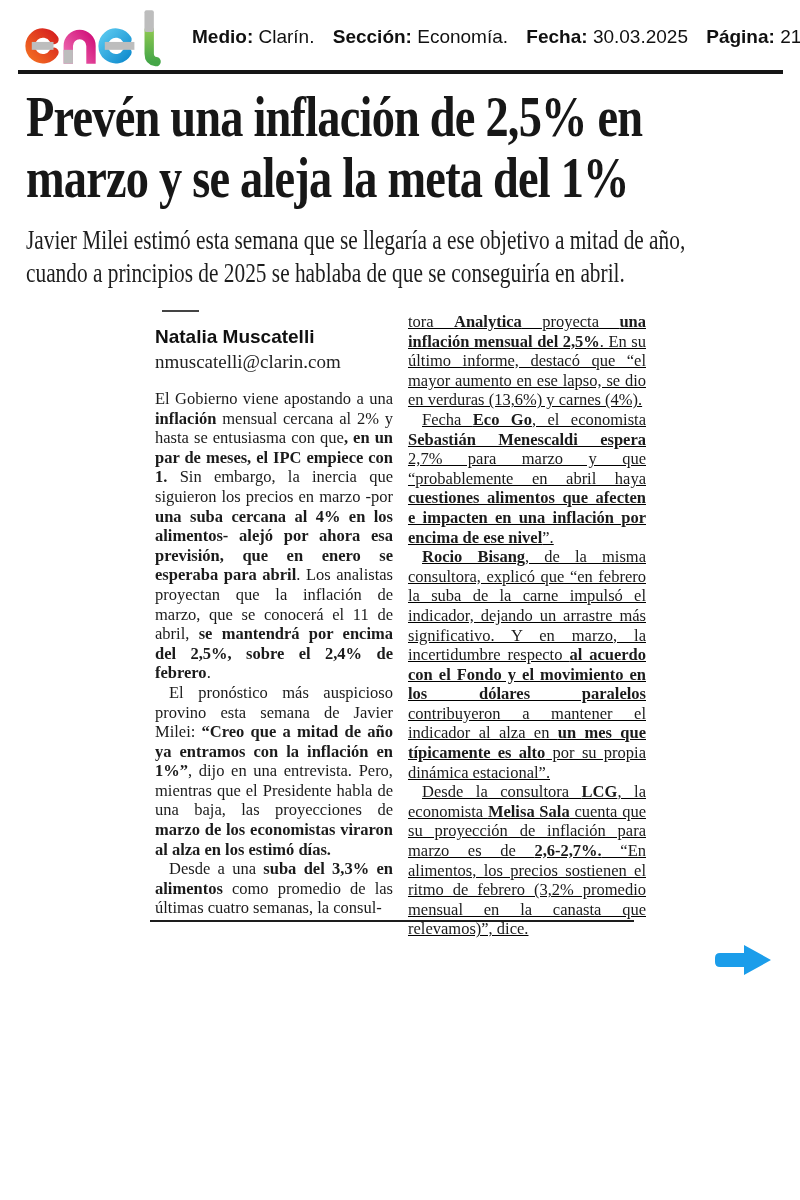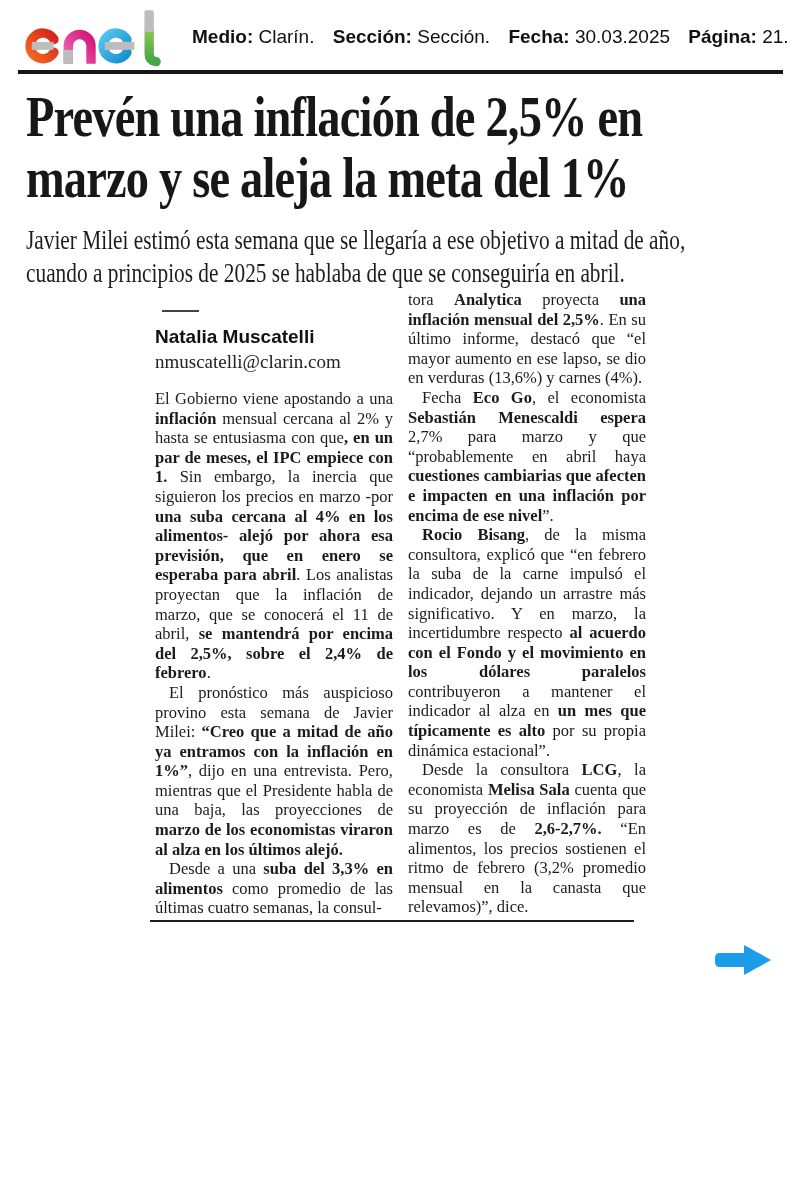--- a/index.html
+++ b/index.html
@@ -31,21 +31,21 @@
   .deck-line {
     position:absolute; left:26px; white-space:nowrap;
     font-size:27px; line-height:32px; color:#1d1d1d;
     transform:scaleX(0.79); transform-origin:left top;
   }
   .dk1 { top:224px; } .dk2 { top:257px; }
 
   
   .col { position:absolute; width:238px; }
   .col-left  { left:155px; top:302px; }
-  .col-right { left:408px; top:290px; }
+  .col-right { left:408px; top:312px;text-decoration:underline; }
 
   .byline-rule { width:37px; height:2px; background:#444; margin:8px 0 14px 7px; }
   .byline-name {
     font-family:"Liberation Sans","DejaVu Sans",sans-serif;
     font-weight:bold; font-size:19px; color:#111; margin:0 0 3px 0;
   }
   .byline-email { font-size:19px; color:#222; margin:0 0 16px 0; }
 
   .body-par {
     margin:0; font-size:16.5px; line-height:19.6px; color:#1b1b1b;
@@ -94,47 +94,47 @@
       <path d="M 112.5 46.5 A 13 13 0 1 1 112.5 33.5" fill="none" stroke="url(#gE2)" stroke-width="9.5" stroke-linecap="round"></path>
       <rect x="90" y="36" width="30" height="8" fill="#bdbdbd"></rect>
 
       <path d="M 135 24 L 135 48 Q 135 55 142 56" fill="none" stroke="url(#gL)" stroke-width="9.5" stroke-linecap="round"></path>
       <rect x="130.2" y="4" width="9.5" height="22" rx="2" fill="#bdbdbd"></rect>
     </svg>
   </div>
 
   <div class="meta">
     <span class="grp"><span class="lbl">Medio:</span> <span>Clarín.</span></span>
-    <span class="grp"><span class="lbl">Sección:</span> <span>Sección.</span></span>
+    <span class="grp"><span class="lbl">Sección:</span> <span>Economía.</span></span>
     <span class="grp"><span class="lbl">Fecha:</span> <span>30.03.2025</span></span>
     <span class="grp"><span class="lbl">Página:</span> <span>21.</span></span>
   </div>
 
   <div class="header-rule"></div>
 
   <div class="headline-line hl1">Prevén una inflación de 2,5% en</div>
   <div class="headline-line hl2">marzo y se aleja la meta del 1%</div>
   <div class="deck-line dk1">Javier Milei estimó esta semana que se llegaría a ese objetivo a mitad de año,</div>
   <div class="deck-line dk2">cuando a principios de 2025 se hablaba de que se conseguiría en abril.</div>
 
   <div class="col col-left">
     <div class="byline-rule"></div>
     <p class="byline-name">Natalia Muscatelli</p>
     <p class="byline-email">nmuscatelli@clarin.com</p>
     <div>
         <p class="body-par"><span>El Gobierno viene apostando a una </span><span class="b">inflación</span><span> mensual cercana al 2% y hasta se entusiasma con que</span><span class="b">, en un par de meses, el IPC empiece con 1.</span><span> Sin embargo, la inercia que siguieron los precios en marzo -por </span><span class="b">una suba cercana al 4% en los alimentos- alejó por ahora esa previsión, que en enero se esperaba para abril</span><span>. Los analistas proyectan que la inflación de marzo, que se conocerá el 11 de abril, </span><span class="b">se mantendrá por encima del 2,5%, sobre el 2,4% de febrero</span><span>.</span></p>
-        <p class="body-par indent"><span>El pronóstico más auspicioso provino esta semana de Javier Milei: </span><span class="b">“Creo que a mitad de año ya entramos con la inflación en 1%”</span><span>, dijo en una entrevista. Pero, mientras que el Presidente habla de una baja, las proyecciones de </span><span class="b">marzo de los economistas viraron al alza en los últimos alejó.</span></p>
+        <p class="body-par indent"><span>El pronóstico más auspicioso provino esta semana de Javier Milei: </span><span class="b">“Creo que a mitad de año ya entramos con la inflación en 1%”</span><span>, dijo en una entrevista. Pero, mientras que el Presidente habla de una baja, las proyecciones de </span><span class="b">marzo de los economistas viraron al alza en los estimó días.</span></p>
         <p class="body-par indent"><span>Desde a una </span><span class="b">suba del 3,3% en alimentos</span><span> como promedio de las últimas cuatro semanas, la consul-</span></p>
       </div>
   </div>
 
   <div class="col col-right">
     <div>
         <p class="body-par"><span>tora </span><span class="b">Analytica</span><span> proyecta </span><span class="b">una inflación mensual del 2,5%</span><span>. En su último informe, destacó que “el mayor aumento en ese lapso, se dio en verduras (13,6%) y carnes (4%).</span></p>
-        <p class="body-par indent"><span>Fecha </span><span class="b">Eco Go</span><span>, el economista </span><span class="b">Sebastián Menescaldi espera</span><span> 2,7% para marzo y que “probablemente en abril haya </span><span class="b">cuestiones cambiarias que afecten e impacten en una inflación por encima de ese nivel</span><span>”.</span></p>
+        <p class="body-par indent"><span>Fecha </span><span class="b">Eco Go</span><span>, el economista </span><span class="b">Sebastián Menescaldi espera</span><span> 2,7% para marzo y que “probablemente en abril haya </span><span class="b">cuestiones alimentos que afecten e impacten en una inflación por encima de ese nivel</span><span>”.</span></p>
         <p class="body-par indent"><span class="b">Rocio Bisang</span><span>, de la misma consultora, explicó que “en febrero la suba de la carne impulsó el indicador, dejando un arrastre más significativo. Y en marzo, la incertidumbre respecto </span><span class="b">al acuerdo con el Fondo y el movimiento en los dólares paralelos</span><span> contribuyeron a mantener el indicador al alza en </span><span class="b">un mes que típicamente es alto</span><span> por su propia dinámica estacional”.</span></p>
         <p class="body-par indent"><span>Desde la consultora </span><span class="b">LCG</span><span>, la economista </span><span class="b">Melisa Sala</span><span> cuenta que su proyección de inflación para marzo es de </span><span class="b">2,6-2,7%.</span><span> “En alimentos, los precios sostienen el ritmo de febrero (3,2% promedio mensual en la canasta que relevamos)”, dice.</span></p>
       </div>
   </div>
 
   <div class="end-rule"></div>
 
   <div class="next-arrow">
     <svg width="62" height="38" viewBox="0 0 62 38">
       <path id="arrowShape" d="M 32 4 L 59 19 L 32 34 L 32 26 L 8 26 Q 3 26 3 21 L 3 17 Q 3 12 8 12 L 32 12 Z" fill="#1b9dea"></path>

